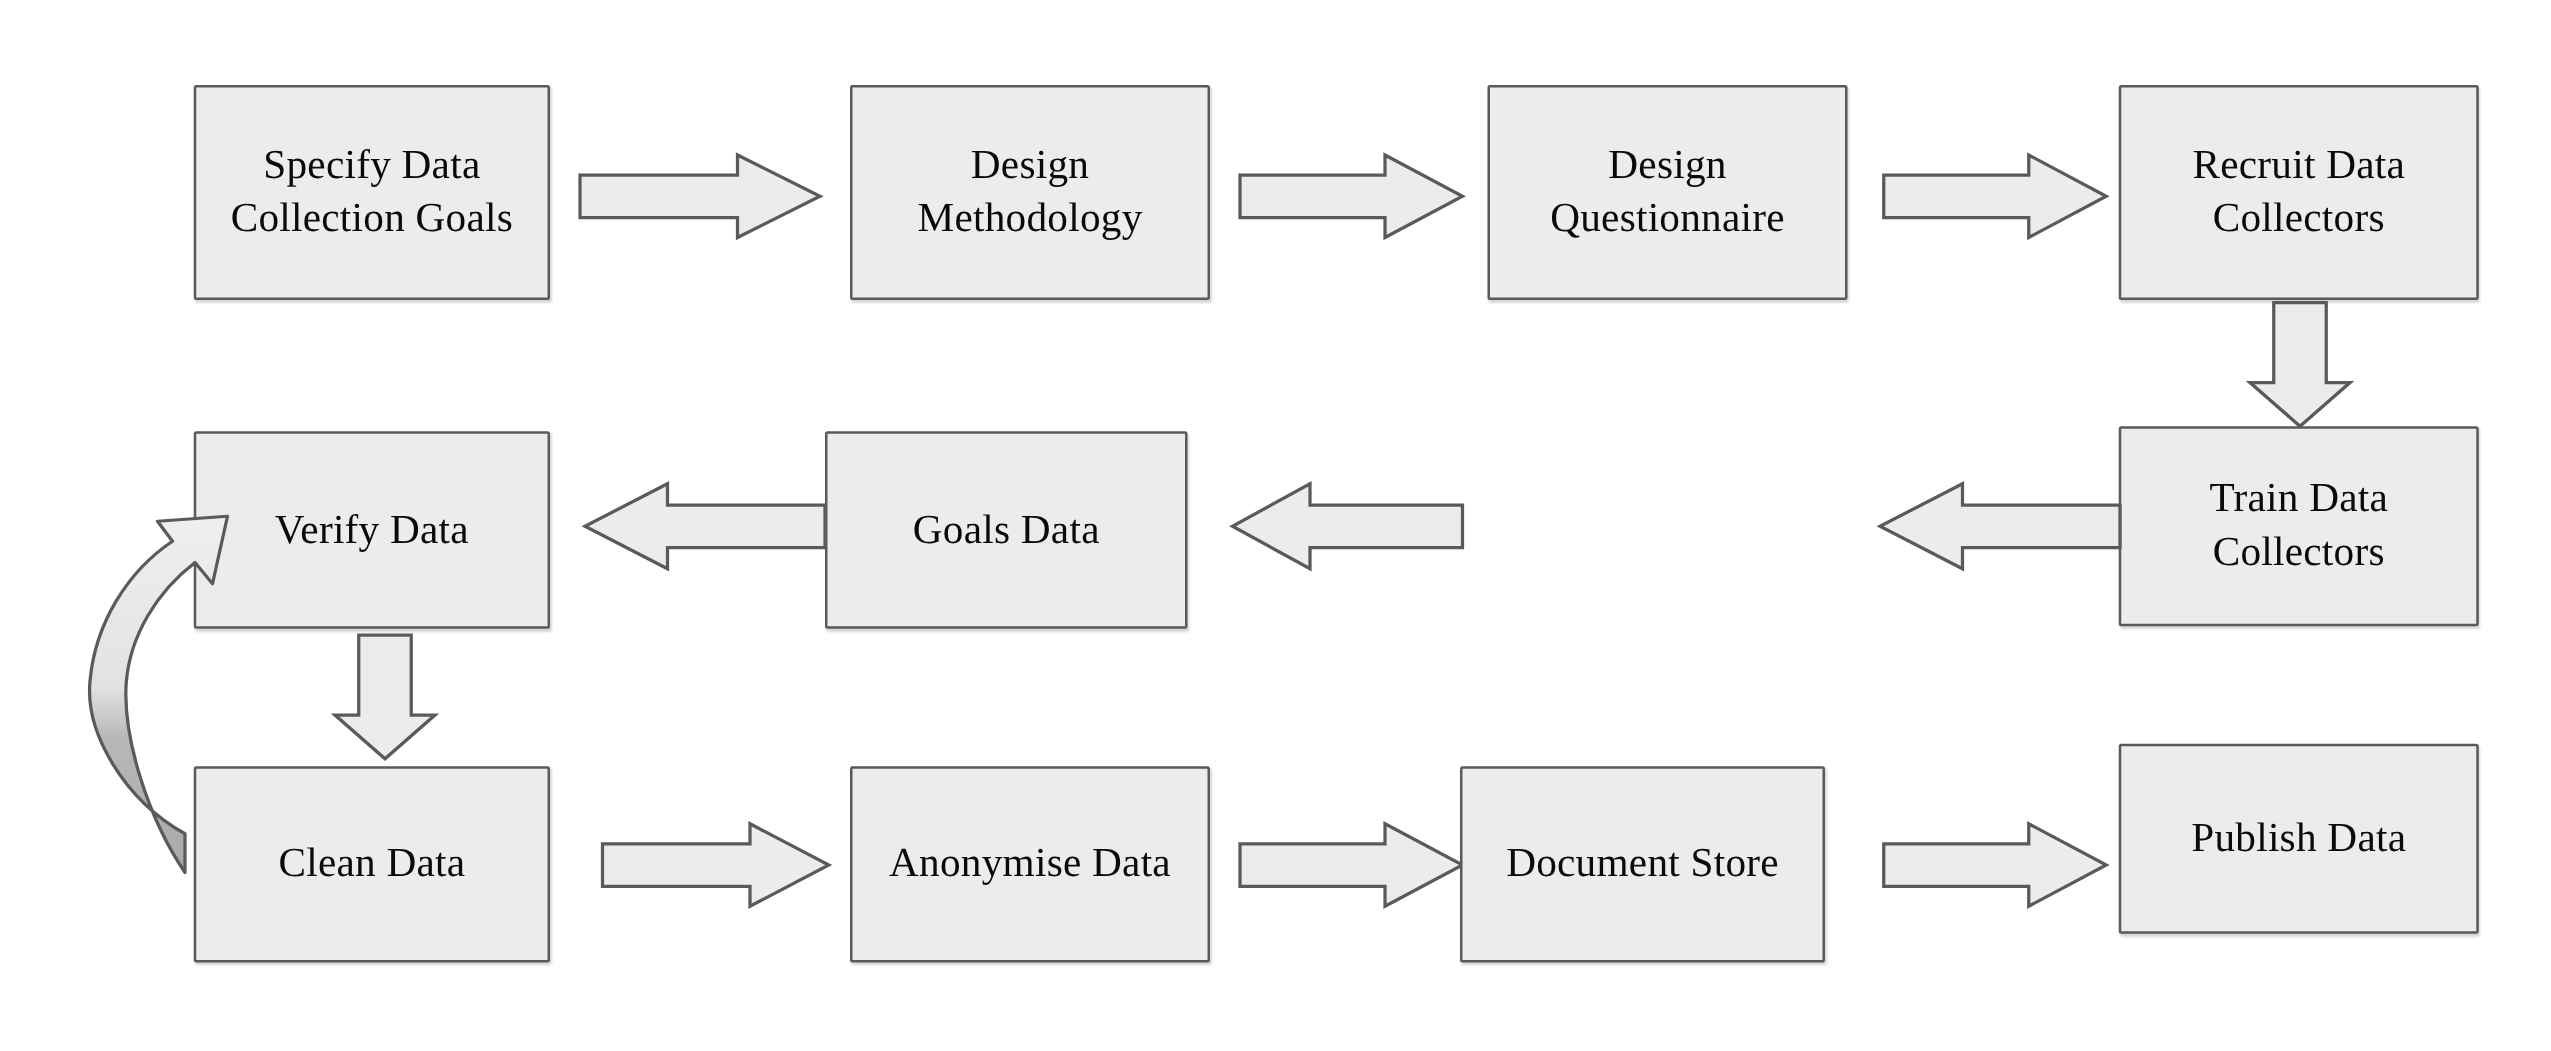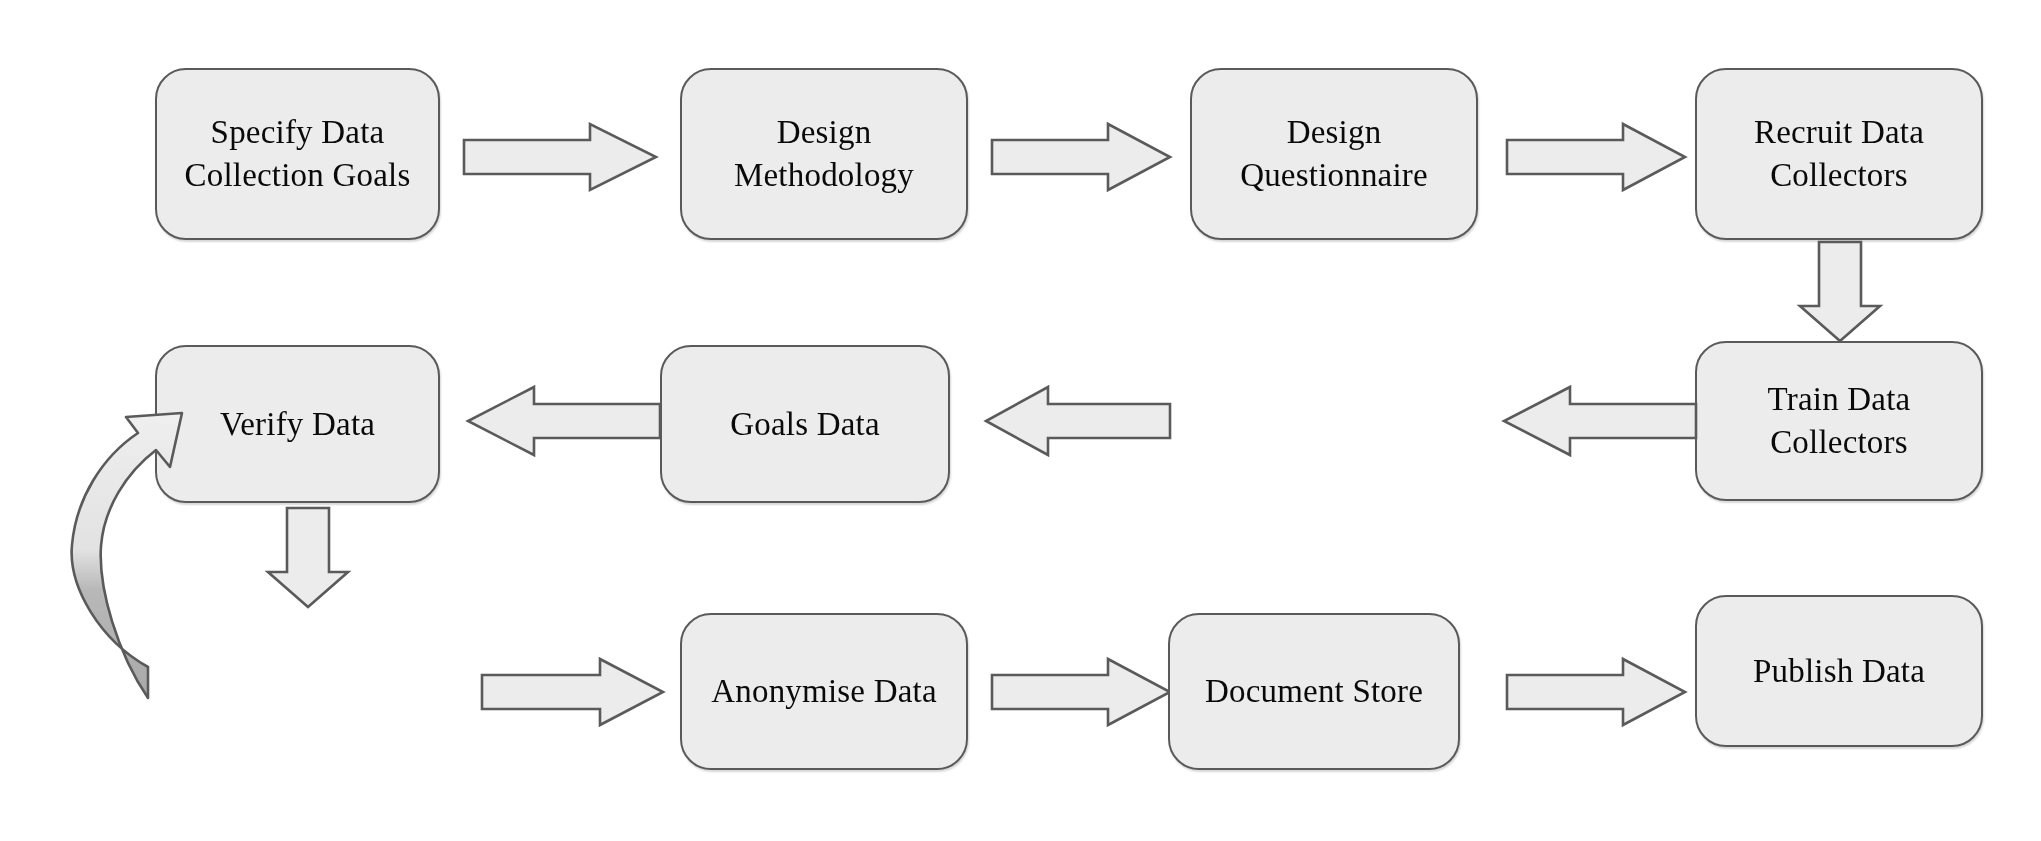--- a/index.html
+++ b/index.html
@@ -16,21 +16,21 @@
     width: 2041px;
     height: 841px;
     background: #ffffff;
     overflow: hidden;
   }
   .node {
     position: absolute;
     box-sizing: border-box;
     background: #ECECEC;
     border: 2.5px solid #5a5a5a;
-    border-radius: 31px;
+    border-radius: 2px;
     display: flex;
     align-items: center;
     justify-content: center;
     text-align: center;
     color: #0a0a0a;
     font-family: "Liberation Serif", "DejaVu Serif", serif;
     font-size: 33px;
     line-height: 1.30;
     letter-spacing: 0.2px;
     padding: 4px 10px;
@@ -166,20 +166,23 @@
                C 46,104 72,62 108,38
                L 96,22
                L 152,18
                L 140,72
                L 126,55
                C 96,78 74,113 71,151
                C 68,194 88,259 118,303 Z"></path>
     </svg>
   </div>
 
+  <div class="node" style="left:155px; top:613px; width:285px; height:157px;">
+    <span class="label">Clean Data</span>
+  </div>
 
   <div class="arrow" style="left:480px; top:657px; width:185px; height:70px;">
     <svg width="185" height="70" viewBox="0 0 185 70">
       <polygon class="arrow-body" points="2,18 120,18 120,2 183,35 120,68 120,52 2,52"></polygon>
     </svg>
   </div>
 
   <div class="node" style="left:680px; top:613px; width:288px; height:157px;">
     <span class="label">Anonymise Data</span>
   </div>

